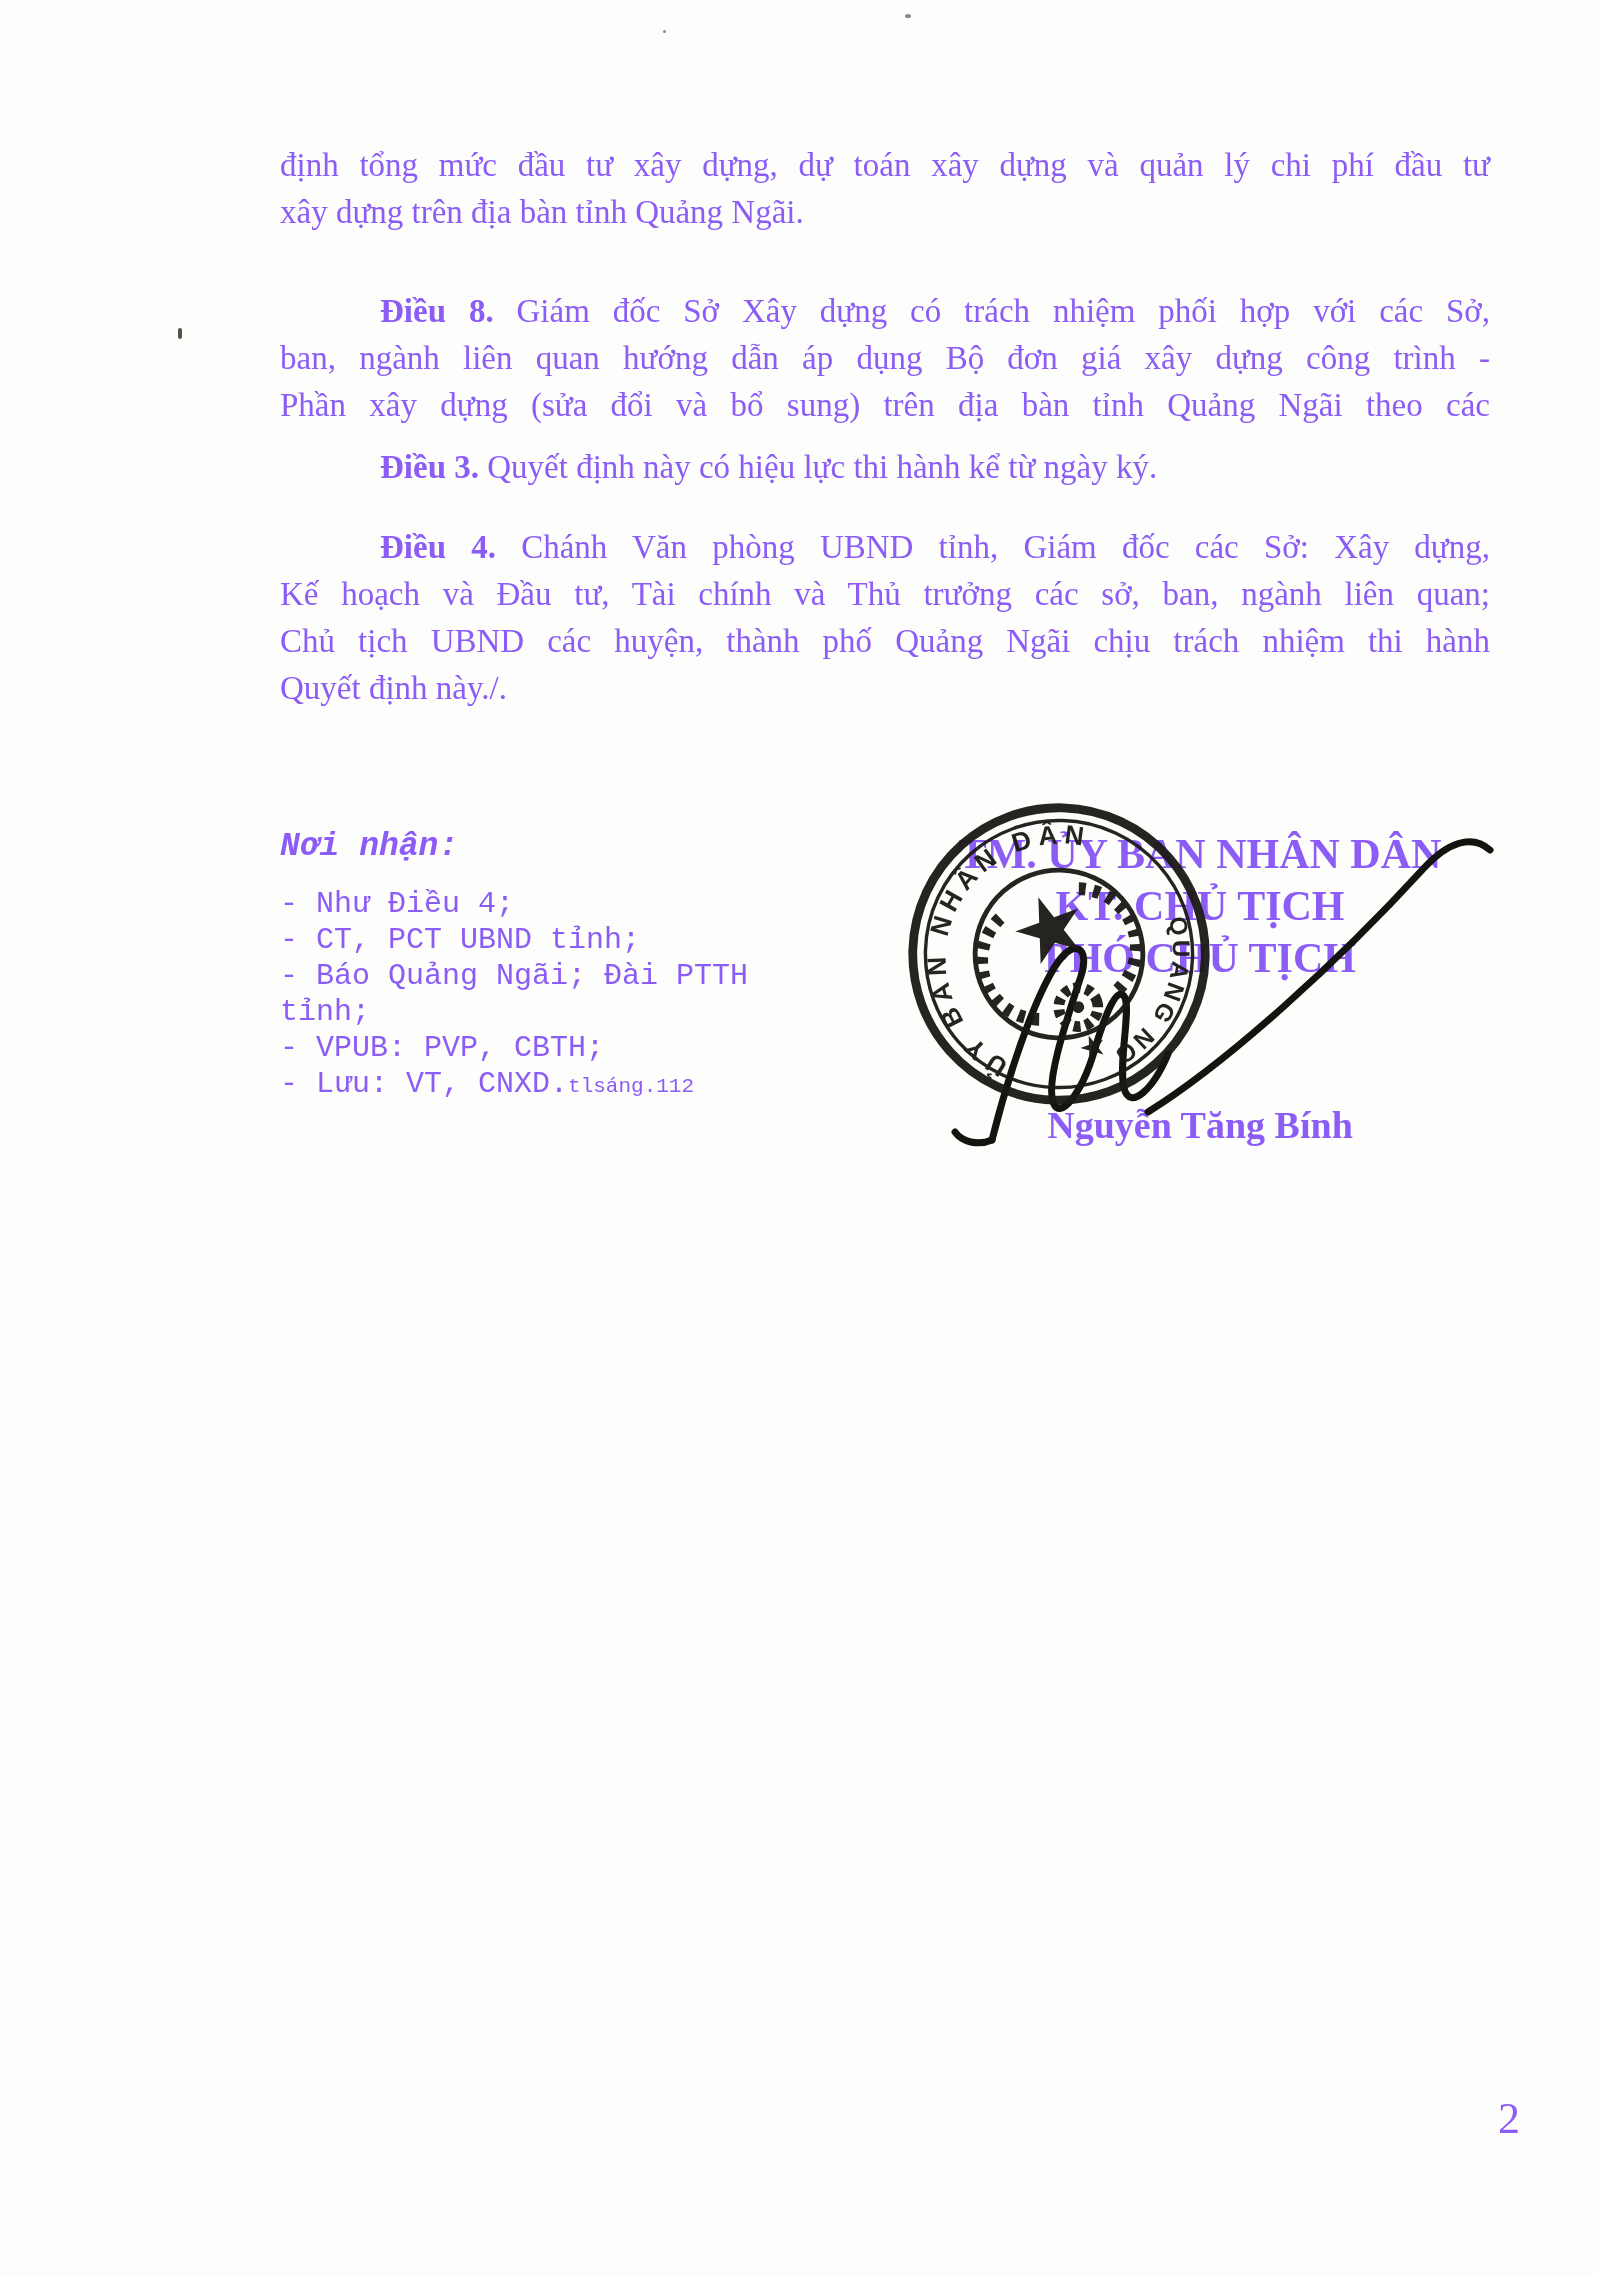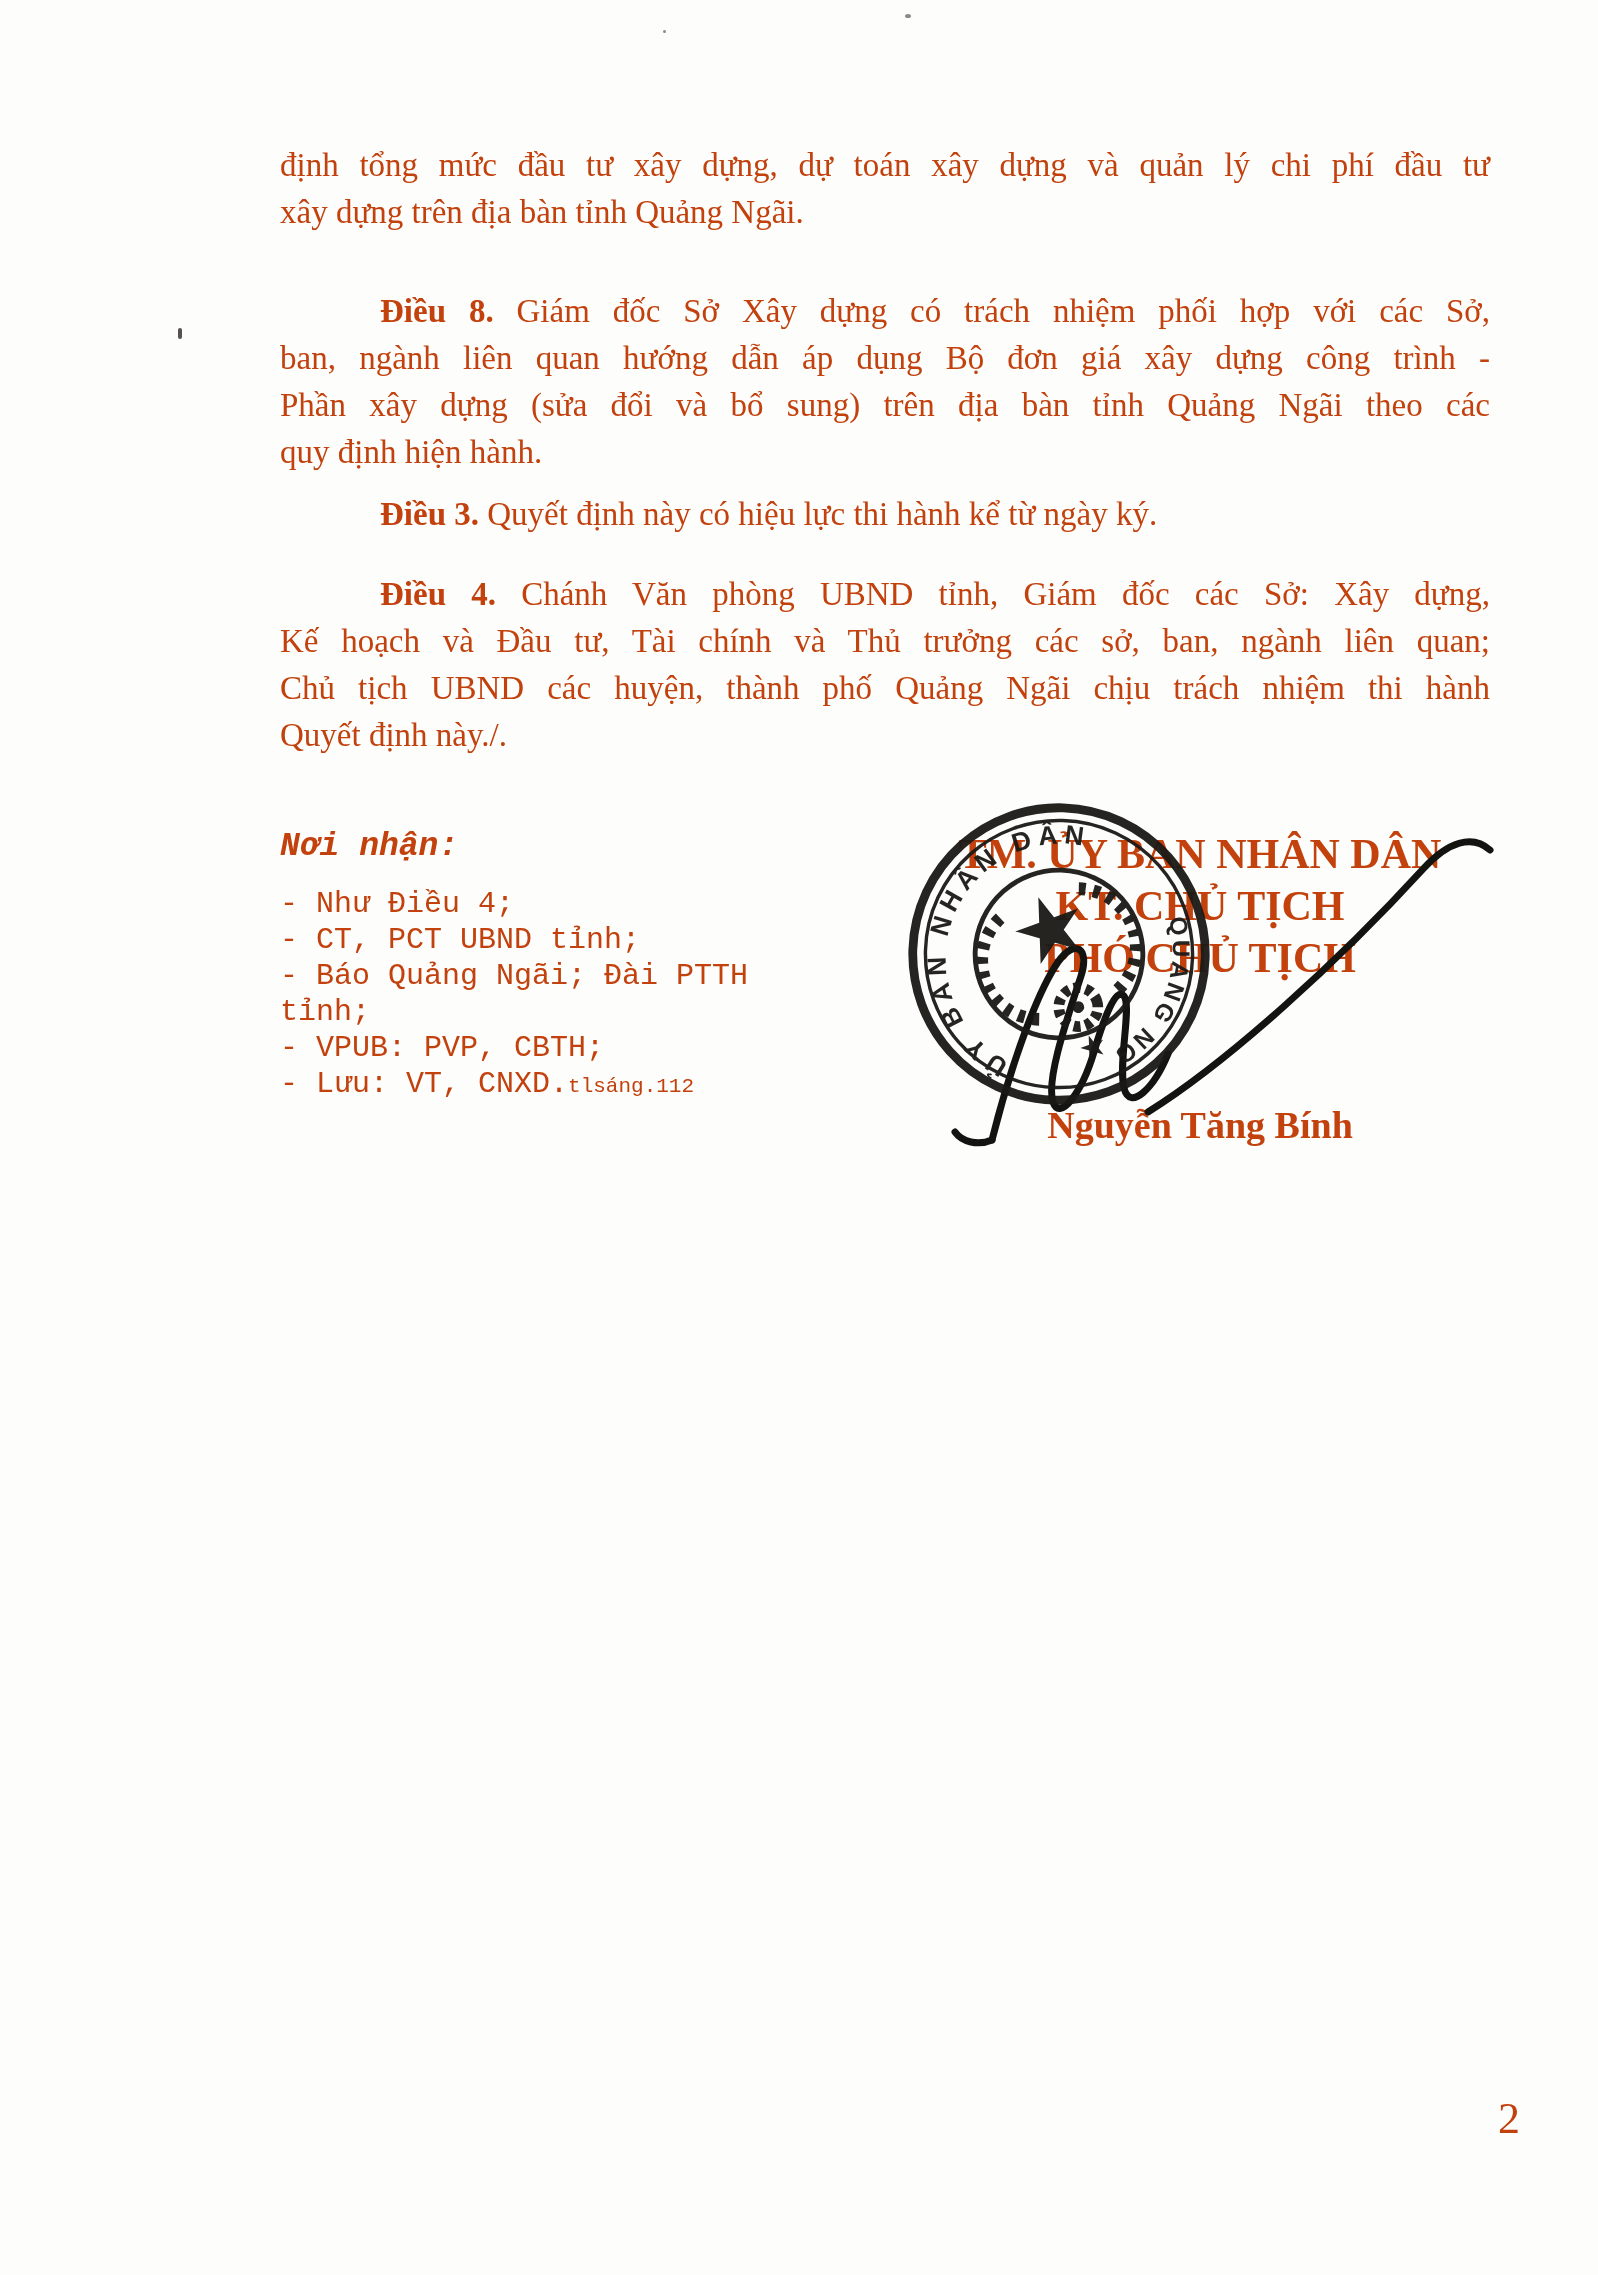--- a/index.html
+++ b/index.html
@@ -2,21 +2,21 @@
 <html><head>
 <meta charset="utf-8">
 <style>
   html,body{margin:0;padding:0;background:#e8e8e6;}
   .page{
     position:relative;
     width:1598px;height:2275px;
     margin:0 auto;
     background:#fdfdfc;
     font-family:"Liberation Serif","DejaVu Serif",serif;
-    color:#c2410c;
+    color:#8b5cf6;
     overflow:hidden;
   }
   .content{position:absolute;left:280px;top:142px;width:1210px;}
   .para{font-size:33px;line-height:47px;}
   .tline{text-align:justify;text-align-last:justify;}
   .tline.last{text-align-last:left;}
   .tline.indent{text-indent:100px;}
   .art-2{margin-top:52px;}
   .art-3{margin-top:15px;}
   .art-4{margin-top:33px;}
@@ -54,21 +54,20 @@
 
     <div class="para">
       <div class="tline">định tổng mức đầu tư xây dựng, dự toán xây dựng và quản lý chi phí đầu tư</div>
       <div class="tline last">xây dựng trên địa bàn tỉnh Quảng Ngãi.</div>
     </div>
 
     <div class="para art-2">
       <div class="tline indent"><b>Điều 8.</b> <span>Giám đốc Sở Xây dựng có trách nhiệm phối hợp với các Sở,</span></div>
       <div class="tline">ban, ngành liên quan hướng dẫn áp dụng Bộ đơn giá xây dựng công trình -</div>
       <div class="tline">Phần xây dựng (sửa đổi và bổ sung) trên địa bàn tỉnh Quảng Ngãi theo các</div>
-      <div class="tline last">quy định hiện hành.</div>
     </div>
 
     <div class="para art-3">
       <div class="tline last indent"><b>Điều 3.</b> <span>Quyết định này có hiệu lực thi hành kể từ ngày ký.</span></div>
     </div>
 
     <div class="para art-4">
       <div class="tline indent"><b>Điều 4.</b> <span>Chánh Văn phòng UBND tỉnh, Giám đốc các Sở: Xây dựng,</span></div>
       <div class="tline">Kế hoạch và Đầu tư, Tài chính và Thủ trưởng các sở, ban, ngành liên quan;</div>
       <div class="tline">Chủ tịch UBND các huyện, thành phố Quảng Ngãi chịu trách nhiệm thi hành</div>

